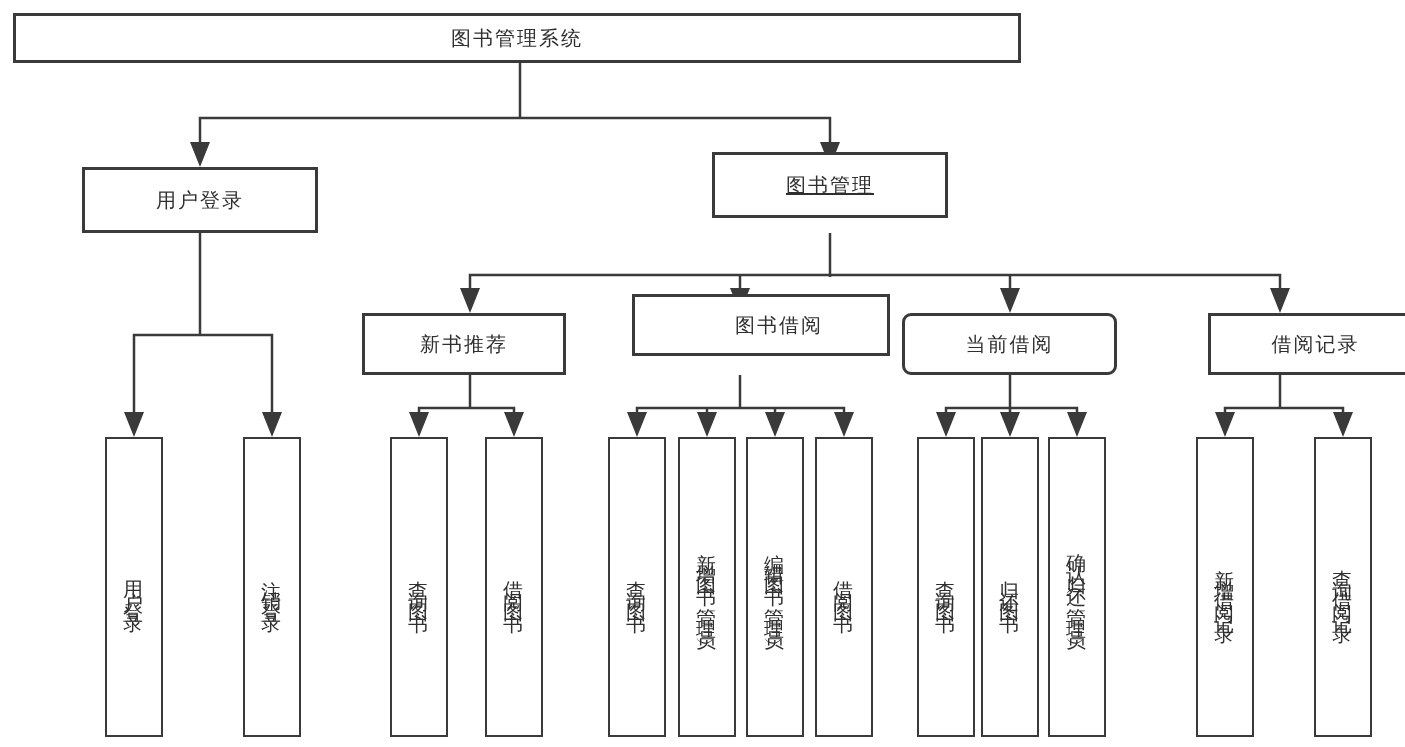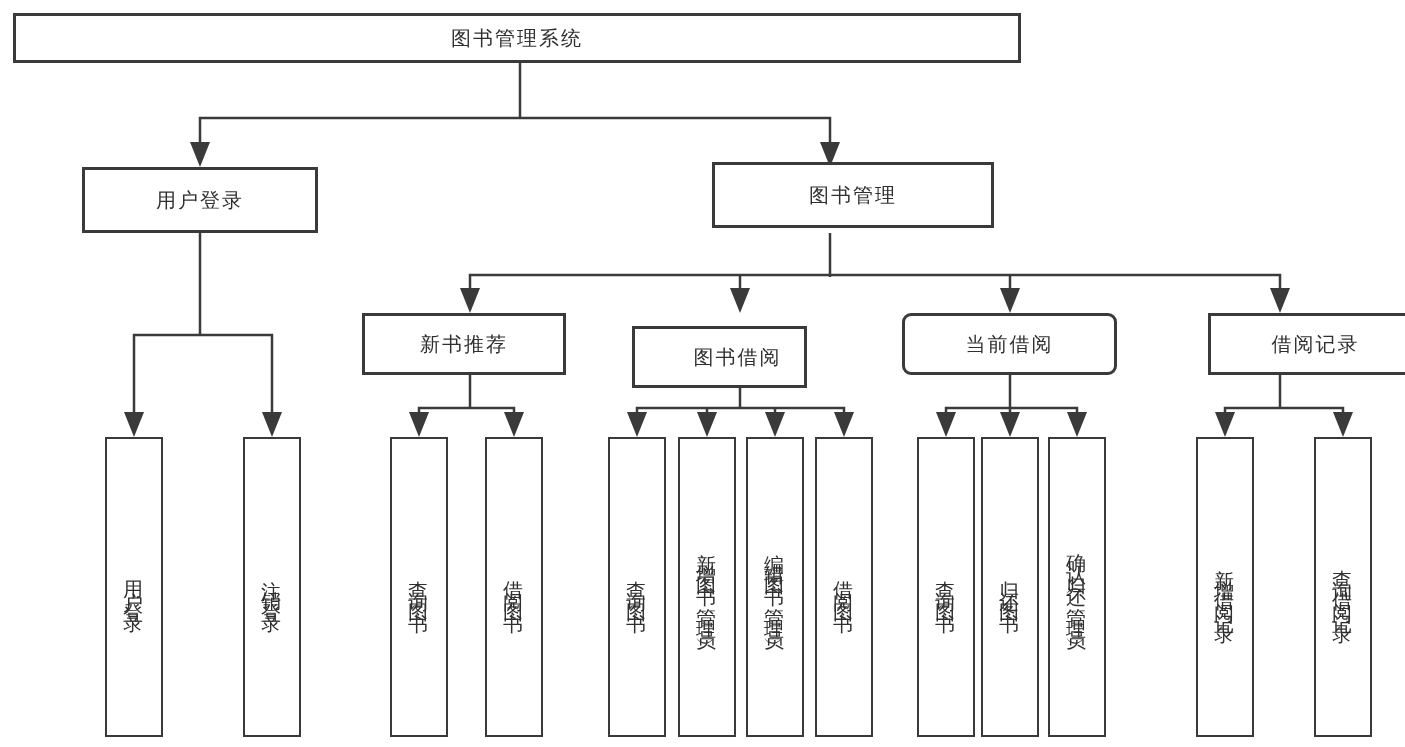--- a/index.html
+++ b/index.html
@@ -108,24 +108,24 @@
       <polygon points="1000,412 1020,412 1010,437"></polygon>
       <polygon points="1067,412 1087,412 1077,437"></polygon>
       <polygon points="1215,412 1235,412 1225,437"></polygon>
       <polygon points="1333,412 1353,412 1343,437"></polygon>
     </g>
   </svg>
 
   <div class="hbox" style="left:13px; top:13px; width:1008px; height:50px;">图书管理系统</div>
 
   <div class="hbox" style="left:82px; top:167px; width:236px; height:66px;">用户登录</div>
-  <div class="hbox" style="left:712px; top:162px; width:282px; height:66px;">图书管理</div>
+  <div class="hbox" style="left:712px; top:152px; width:236px; height:66px;text-decoration:underline;">图书管理</div>
 
   <div class="hbox" style="left:362px; top:313px; width:204px; height:62px;">新书推荐</div>
-  <div class="hbox" style="left:632px; top:326px; width:175px; height:62px;padding-left:36px;">图书借阅</div>
+  <div class="hbox" style="left:632px; top:294px; width:258px; height:62px;padding-left:36px;">图书借阅</div>
   <div class="hbox" style="left:902px; top:313px; width:215px; height:62px;border-radius:9px;">当前借阅</div>
   <div class="hbox" style="left:1208px; top:313px; width:215px; height:62px;">借阅记录</div>
 
   <div class="vbox" style="left:105px;">
     <span class="vtext">用户登录</span>
   </div>
   <div class="vbox" style="left:243px;">
     <span class="vtext">注销登录</span>
   </div>
 

